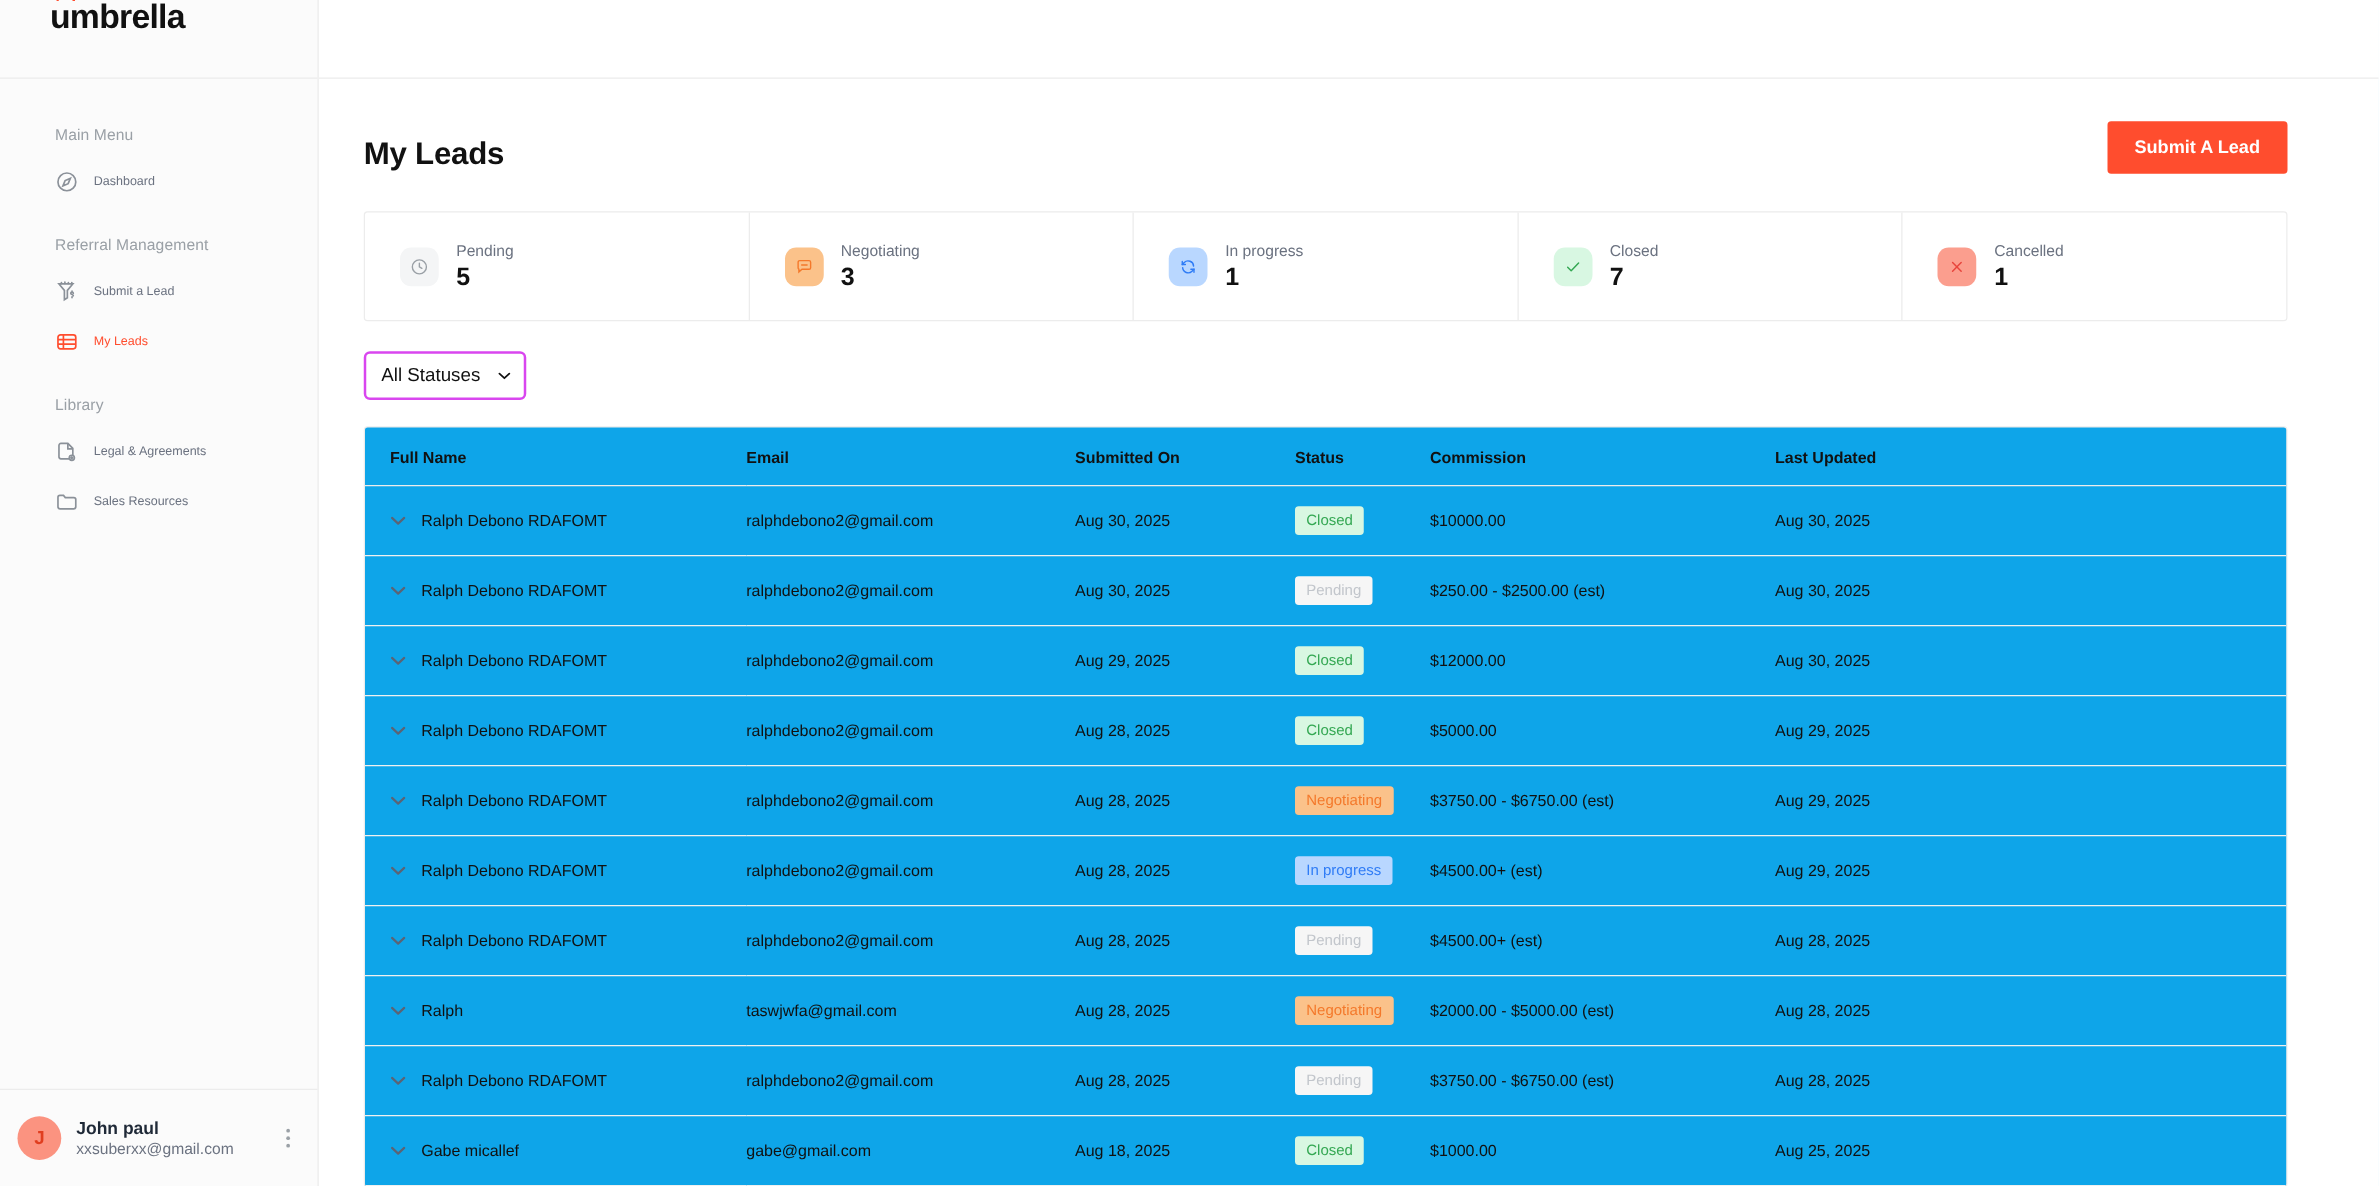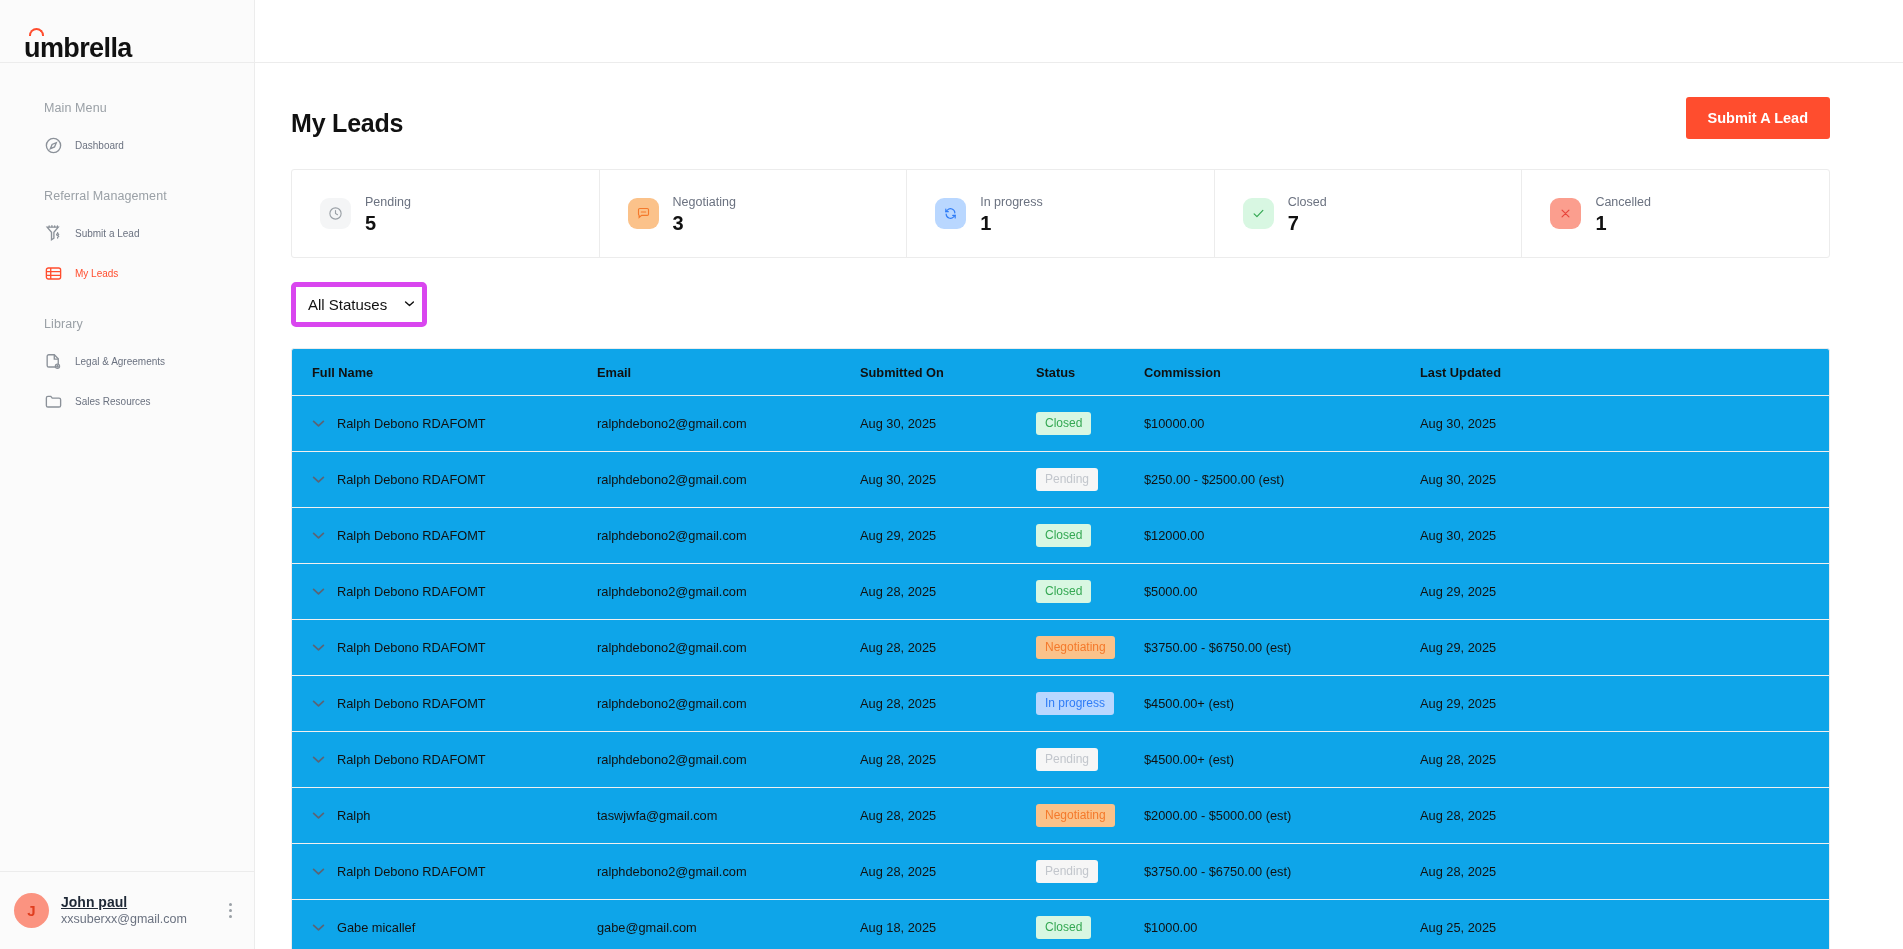--- a/index.html
+++ b/index.html
@@ -14,22 +14,22 @@
   
   .sidebar {
     width: 255px; height: 949px; flex: 0 0 255px;
     background: #fbfbfb;
     border-right: 1px solid #ececec;
     display: flex; flex-direction: column;
     position: relative;
   }
   .logo-bar {
     height: 63px; flex: 0 0 63px;
-    display: flex; align-items: flex-end;
-    padding-left: 24px;
+    display: flex; align-items: flex-start;
+    padding-left: 40px;
     border-bottom: 1px solid #ececec;
   }
   .logo { position: relative; display: inline-block; }
   .logo-text {
     font-size: 27px; font-weight: 700; color: #111111;
     letter-spacing: -0.6px; line-height: 1;
   }
   .logo-arc {
     position: absolute; left: 5px; top: -7px;
     width: 15px; height: 8px;
@@ -60,21 +60,21 @@
     display: flex; align-items: center;
     padding: 0 14px 0 14px; gap: 12px;
   }
   .avatar {
     width: 35px; height: 35px; border-radius: 50%;
     background: #fb9380; color: #e03e1f;
     display: flex; align-items: center; justify-content: center;
     font-size: 15px; font-weight: 700; flex: 0 0 35px;
   }
   .user-meta { flex: 1 1 auto; min-width: 0; }
-  .user-name { font-size: 14px; font-weight: 700; color: #1f2937; line-height: 1.25; text-decoration: underline; }
+  .user-name { font-size: 14px; font-weight: 700; color: #1f2937; line-height: 1.25; }
   .user-mail { font-size: 12.5px; color: #6b7280; line-height: 1.3; }
   .kebab { width: 20px; display: flex; flex-direction: column; align-items: center; gap: 3px; cursor: pointer; }
   .kebab i { width: 3px; height: 3px; border-radius: 50%; background: #9aa0a6; display: block; }
 
   
   .main { flex: 1 1 auto; display: flex; flex-direction: column; background: #ffffff; }
   .topbar { height: 63px; flex: 0 0 63px; border-bottom: 1px solid #ececec; background: #ffffff; }
   .content { flex: 1 1 auto; padding: 34px 73px 0 36px; overflow: hidden; }
 
   .page-head { display: flex; align-items: flex-start; justify-content: space-between; }
@@ -102,21 +102,21 @@
     display: flex; align-items: center; justify-content: center;
   }
   .stat-ico svg { width: 15px; height: 15px; display: block; }
   .stat-label { font-size: 12.5px; color: #6b7280; line-height: 1.35; }
   .stat-value { font-size: 20px; font-weight: 700; color: #111111; line-height: 1.2; }
 
   
   .filter-row { margin-top: 24px; }
   .status-select {
     appearance: none; -webkit-appearance: none;
-    border: 5px solid #d946ef; border-radius: 5px;
+    border: 2px solid #d946ef; border-radius: 5px;
     background: #ffffff;
     font-family: "Liberation Sans", sans-serif;
     font-size: 15px; color: #111111;
     padding: 9px 34px 9px 12px;
     cursor: pointer;
   }
   .select-wrap { position: relative; display: inline-block; }
   .select-chev {
     position: absolute; right: 12px; top: 50%; transform: translateY(-55%);
     pointer-events: none; width: 11px; height: 7px;

